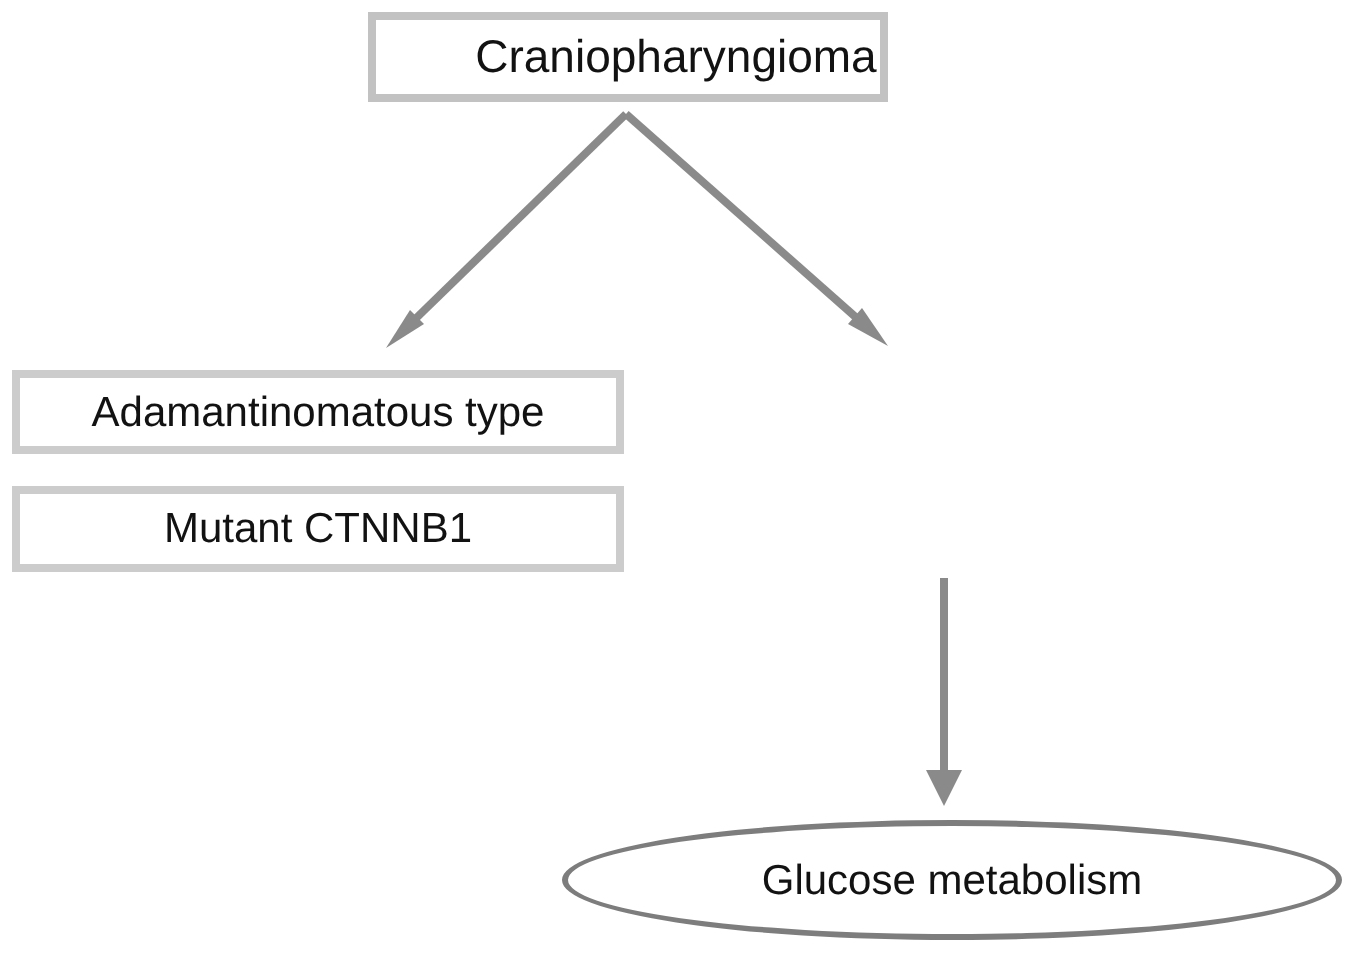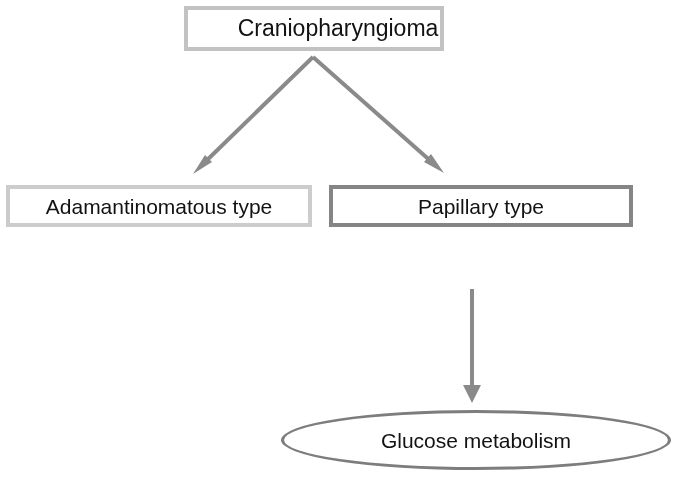--- a/index.html
+++ b/index.html
@@ -126,23 +126,23 @@
   </svg>
 
   <div class="node-box" id="node-root">
     <span class="node-label">Craniopharyngioma</span>
   </div>
 
   <div class="node-box" id="node-adamantinomatous">
     <span class="node-label">Adamantinomatous type</span>
   </div>
 
+  <div class="node-box" id="node-ctnnb1">
+    <span class="node-label">Mutant CTNNB1</span>
+  </div>
 
-  <div class="node-box" id="node-papillary">
-    <span class="node-label">Papillary type</span>
-  </div>
 
 
   <div class="node-box" id="node-glucose">
     <span class="node-label">Glucose metabolism</span>
   </div>
 
 </div>
 
 </body></html>

